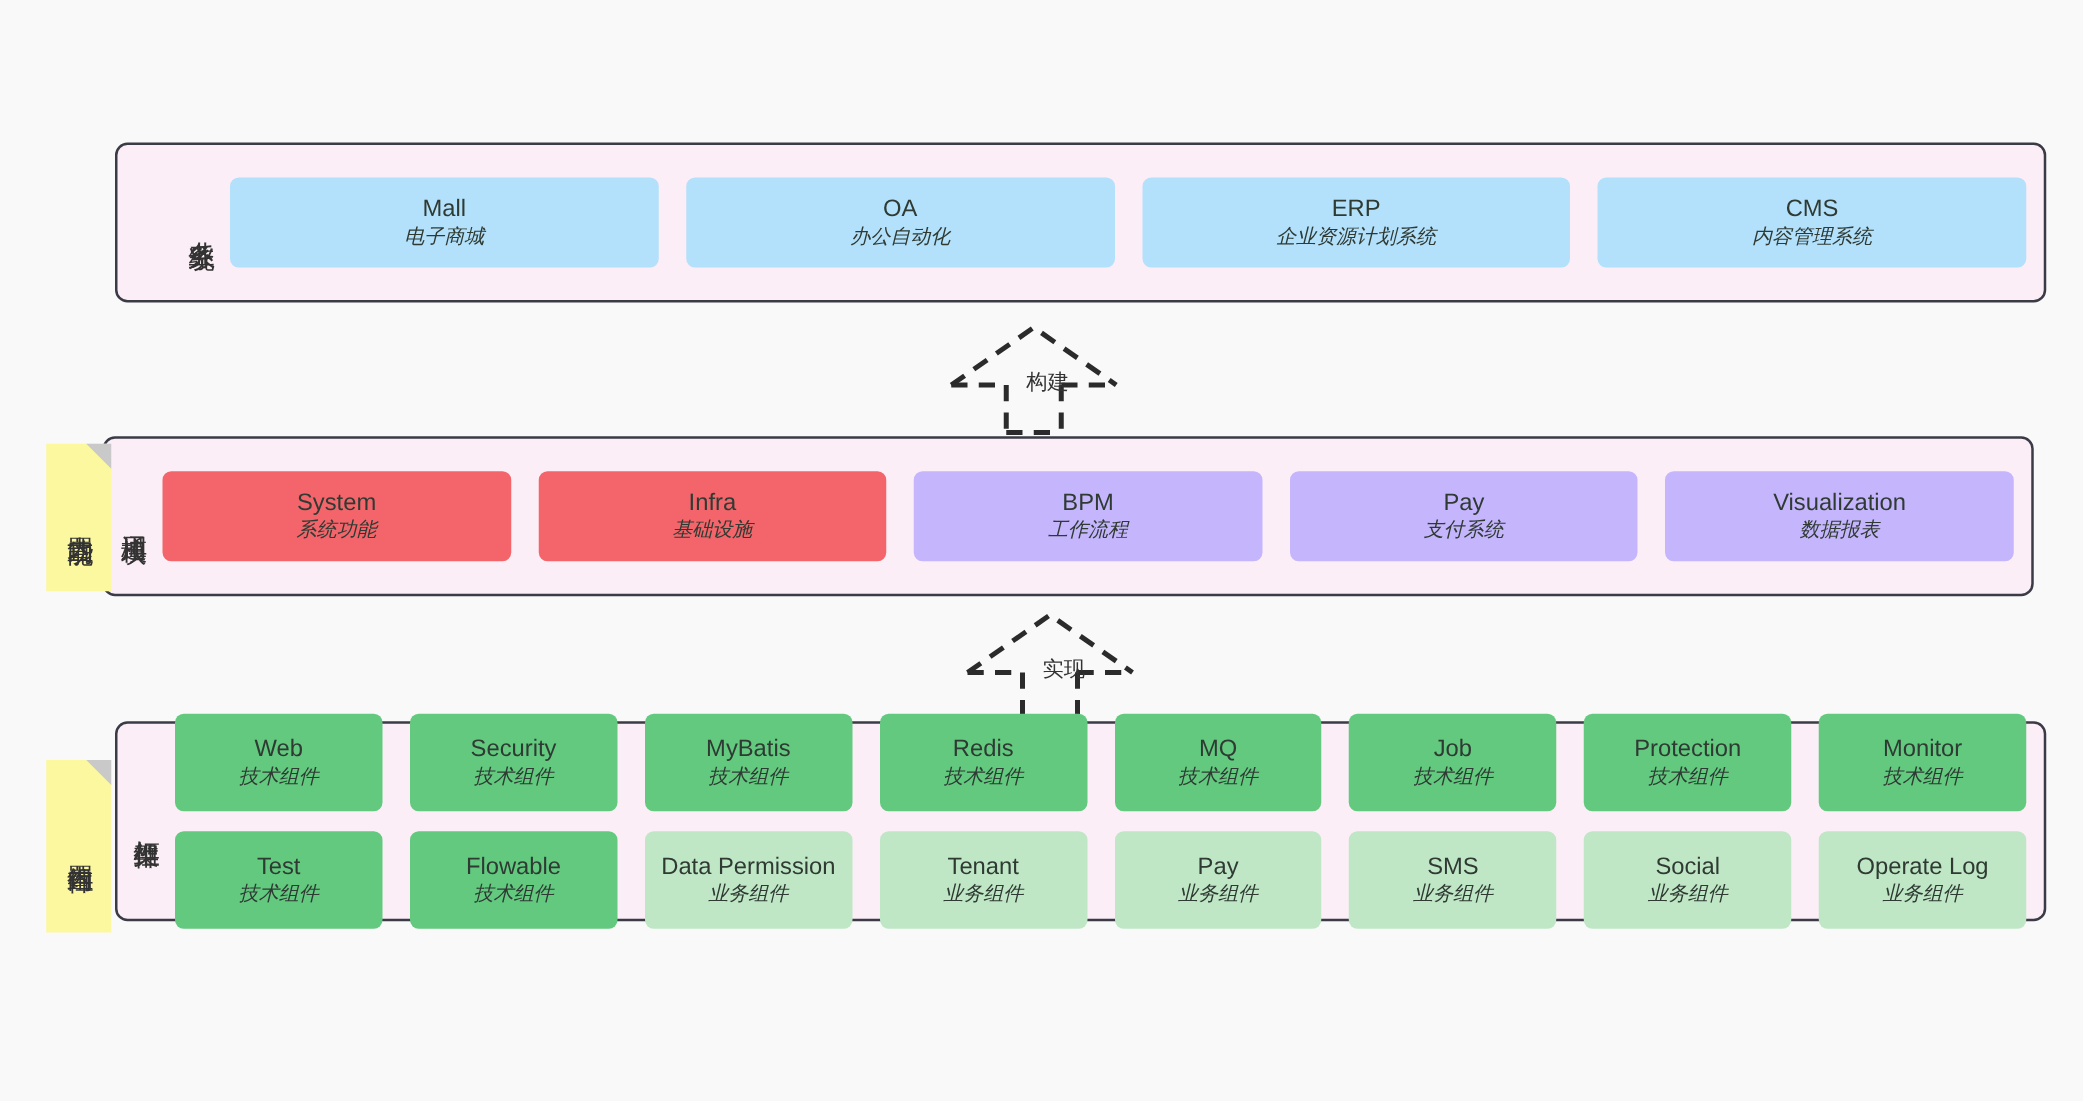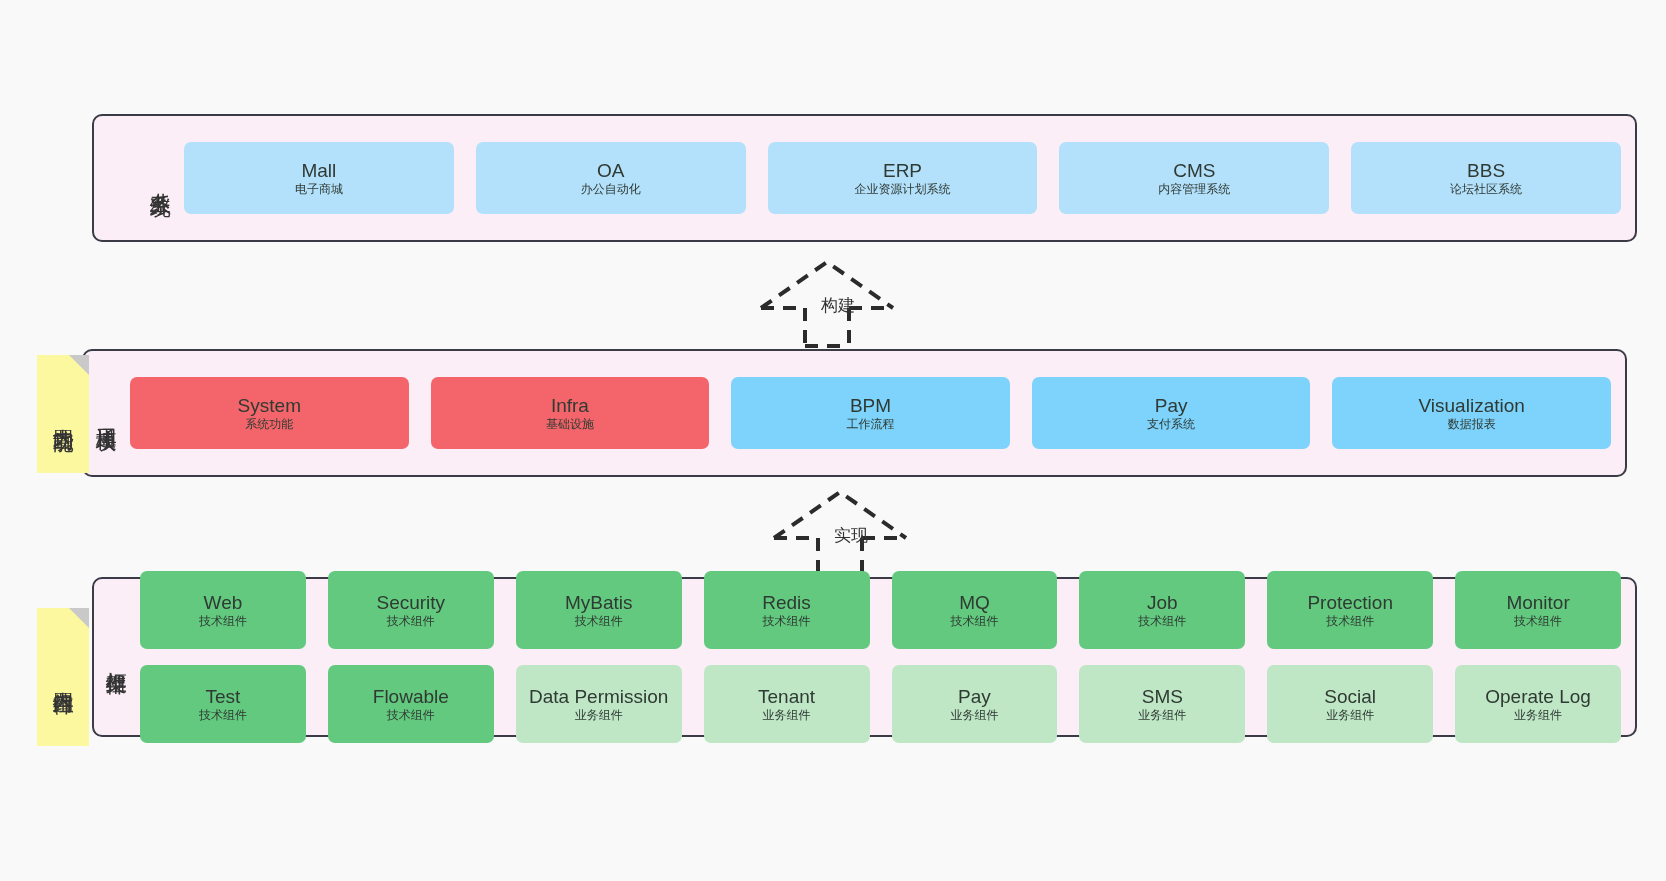--- a/index.html
+++ b/index.html
@@ -71,26 +71,27 @@
     text-align: center;
     box-sizing: border-box;
     padding: 6px 8px;
     line-height: 1.24;
   }
   .node .node-title {
     font-size: 19px;
     color: #2f3a33;
   }
   .node .node-sub {
-    font-size: 12px;
+    font-size: 16px;
     color: #2f3a33;
+    font-style: italic;
   }
   .node.blue  { background: #b3e0fb; }
   .node.red   { background: #f3656a; }
-  .node.pink  { background: #7dd3fc; }
+  .node.pink  { background: #c4b5fd; }
   .node.green { background: #62c97f; }
   .node.lightgreen { background: #bfe7c6; }
 
   
   #layer-business  { left: 92px;  top: 114px; width: 1545px; height: 128px; padding-left: 44px; }
   #layer-common    { left: 82px;  top: 349px; width: 1545px; height: 128px; }
   #layer-framework { left: 92px;  top: 577px; width: 1545px; height: 160px; }
 
   #layer-business .node  { height: 72px; }
   #layer-common .node    { height: 72px; }
@@ -159,24 +160,20 @@
           <div class="node-title">OA</div>
           <div class="node-sub">办公自动化</div>
         </div>
         <div class="node blue">
           <div class="node-title">ERP</div>
           <div class="node-sub">企业资源计划系统</div>
         </div>
         <div class="node blue">
           <div class="node-title">CMS</div>
           <div class="node-sub">内容管理系统</div>
-        </div>
-        <div class="node blue">
-          <div class="node-title">BBS</div>
-          <div class="node-sub">论坛社区系统</div>
         </div>
       </div>
     </div>
   </div>
 
   <div class="connector" id="connector-build">
     <svg width="180" height="92" viewBox="0 0 180 92">
       <path d="M 6 52 L 72 6 L 138 52" fill="none" stroke="#2b2b2b" stroke-width="4" stroke-dasharray="13 9" stroke-linecap="butt"></path>
       <path d="M 50 52 L 50 92" fill="none" stroke="#2b2b2b" stroke-width="4" stroke-dasharray="13 9"></path>
       <path d="M 94 52 L 94 92" fill="none" stroke="#2b2b2b" stroke-width="4" stroke-dasharray="13 9"></path>

